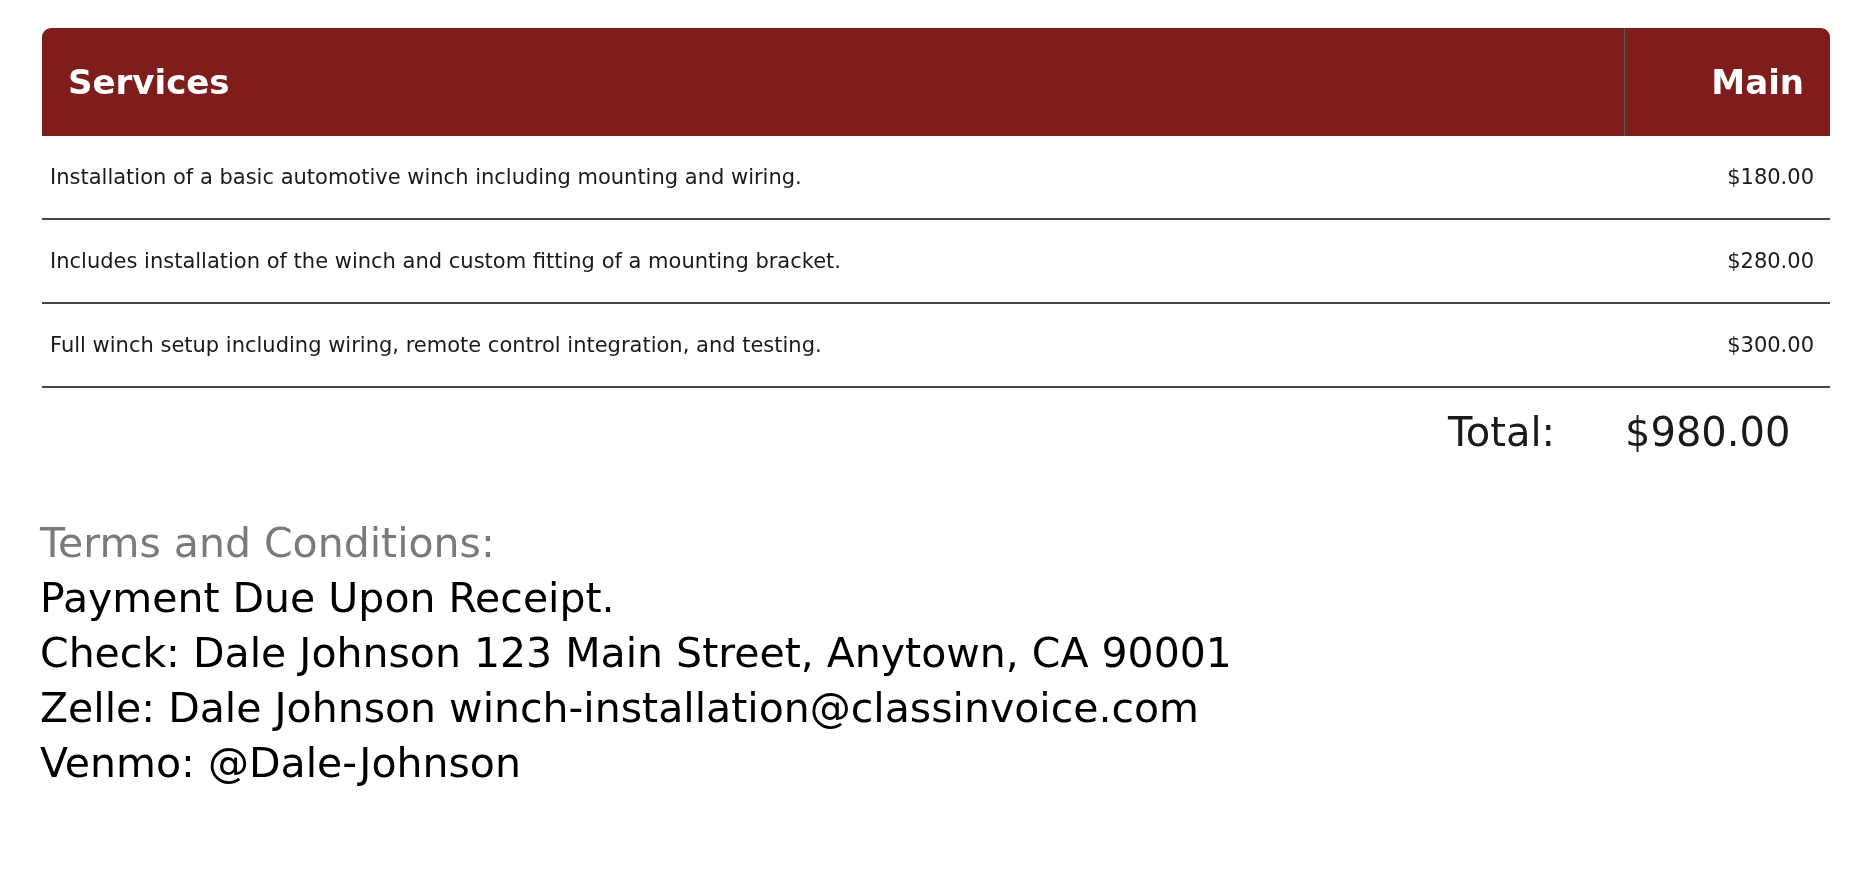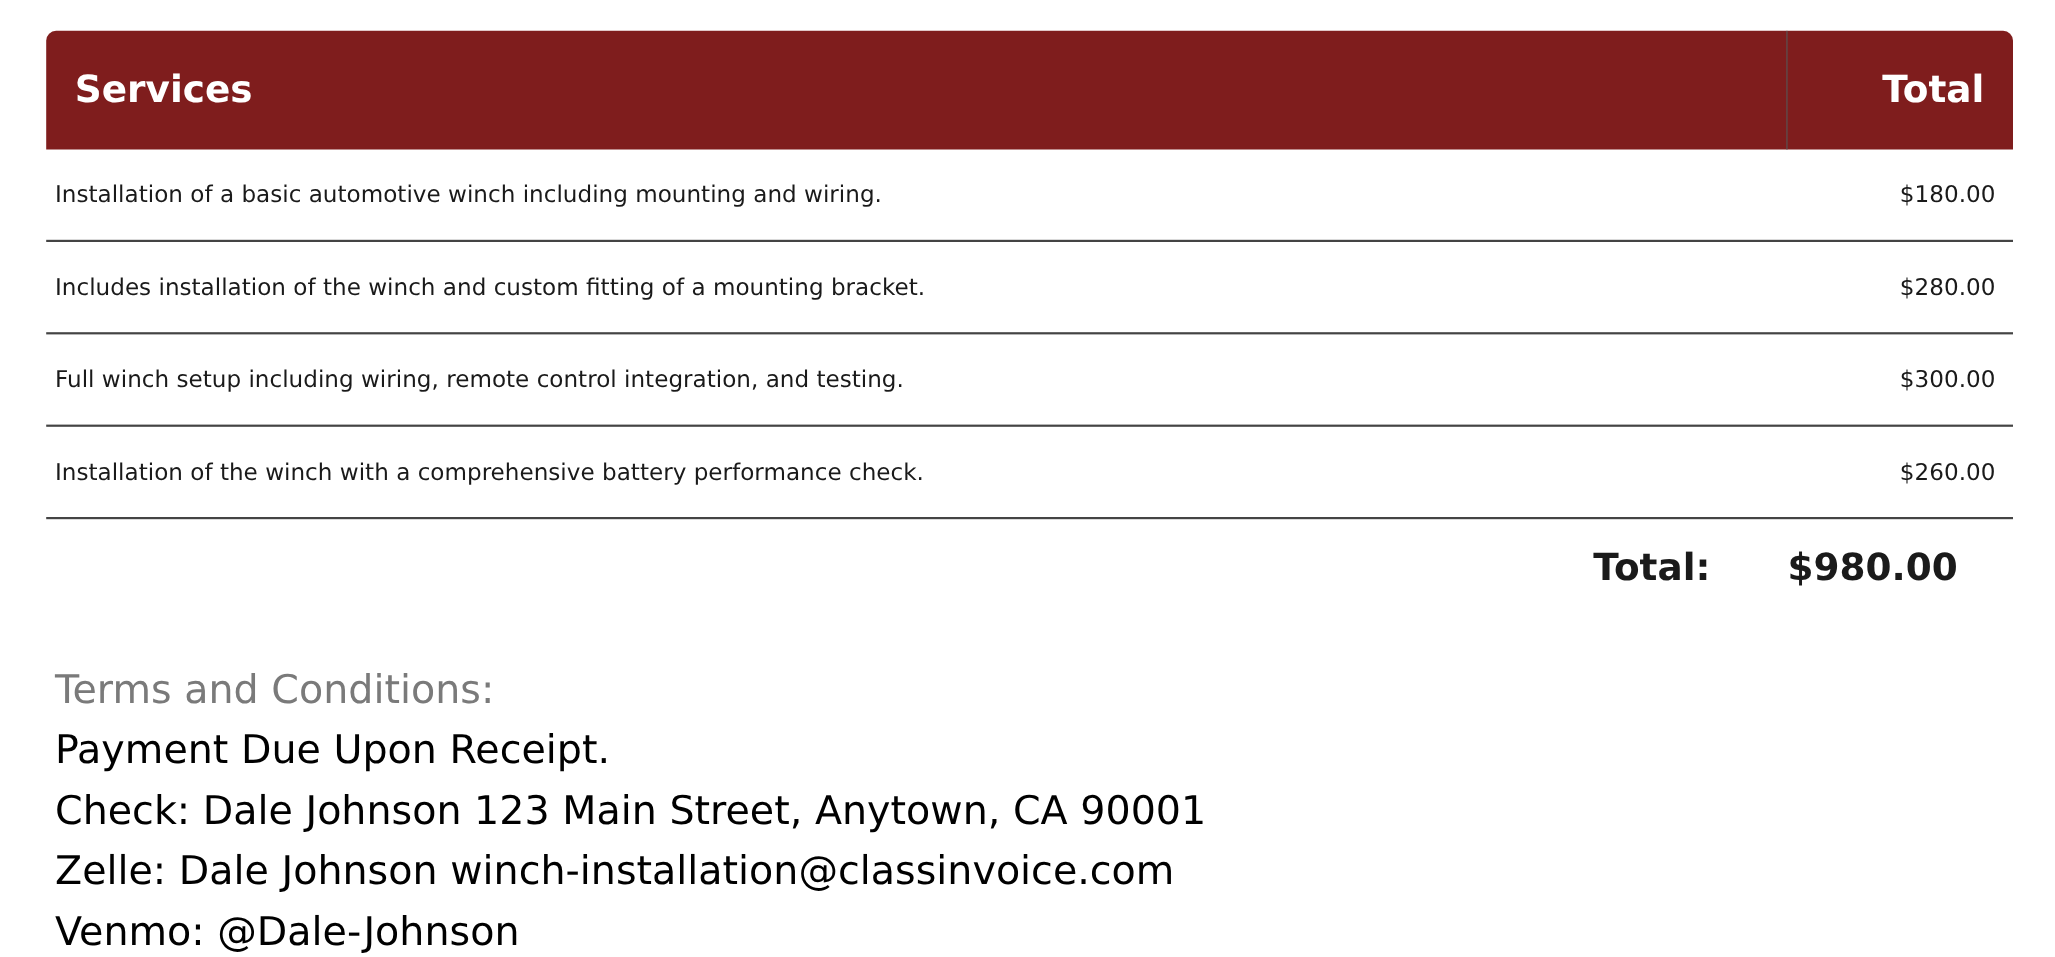--- a/index.html
+++ b/index.html
@@ -55,76 +55,72 @@
   }
   .row-price {
     width: 205px;
     text-align: right;
     padding-right: 16px;
   }
   .total-row {
     display: flex;
     align-items: center;
     height: 88px;
-    font-weight: bold;
-    font-size: 34px;
+    font-weight: normal;
+    font-size: 40px;
   }
   .total-label {
     flex: 1;
     text-align: right;
     padding-right: 70px;
   }
   .total-value {
     width: 205px;
     text-align: left;
     padding-right: 16px;
   }
   .terms-section {
-    margin: 40px 38px 0 50px;
-    font-size: 36px;
+    margin: 40px 38px 0 40px;
+    font-size: 41px;
     line-height: 55px;
   }
   .terms-heading {
     color: #7a7a7a;
   }
   .terms-line {
     color: #000000;
   }
 </style>
 </head>
 <body>
 
 <div class="invoice">
 
   <div class="services-table">
 
     <div class="table-header">
       <div class="header-services">Services</div>
-      <div class="header-price">Total</div>
+      <div class="header-price">Main</div>
     </div>
 
     <div class="table-row">
       <div class="row-desc">Installation of a basic automotive winch including mounting and wiring.</div>
       <div class="row-price">$180.00</div>
     </div>
 
     <div class="table-row">
       <div class="row-desc">Includes installation of the winch and custom fitting of a mounting bracket.</div>
       <div class="row-price">$280.00</div>
     </div>
 
     <div class="table-row">
       <div class="row-desc">Full winch setup including wiring, remote control integration, and testing.</div>
       <div class="row-price">$300.00</div>
     </div>
 
-    <div class="table-row">
-      <div class="row-desc">Installation of the winch with a comprehensive battery performance check.</div>
-      <div class="row-price">$260.00</div>
-    </div>
 
     <div class="total-row">
       <div class="total-label">Total:</div>
       <div class="total-value">$980.00</div>
     </div>
 
   </div>
 
   <div class="terms-section">
     <div class="terms-heading">Terms and Conditions:</div>

